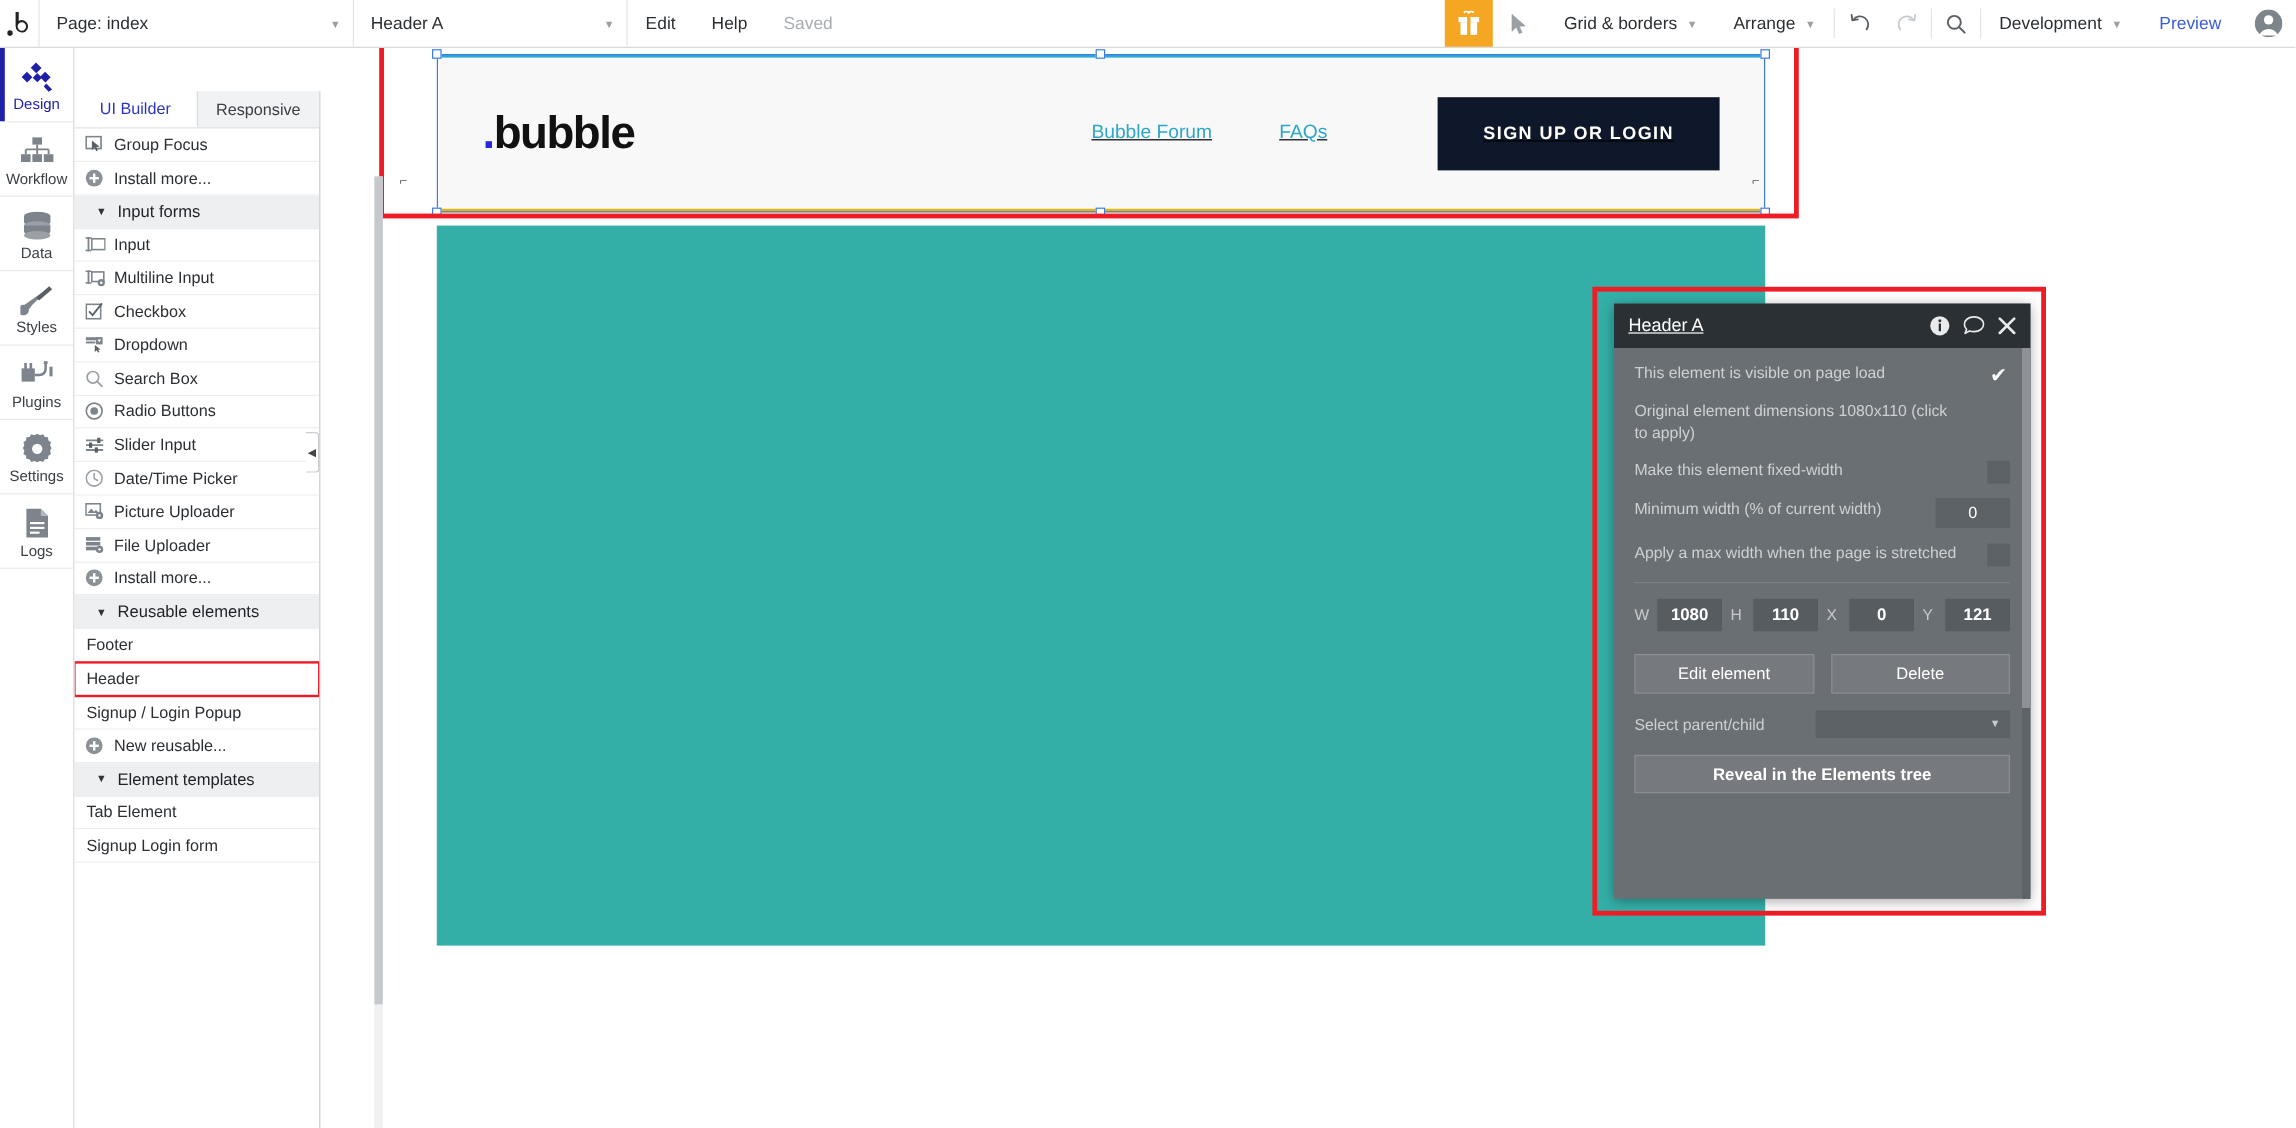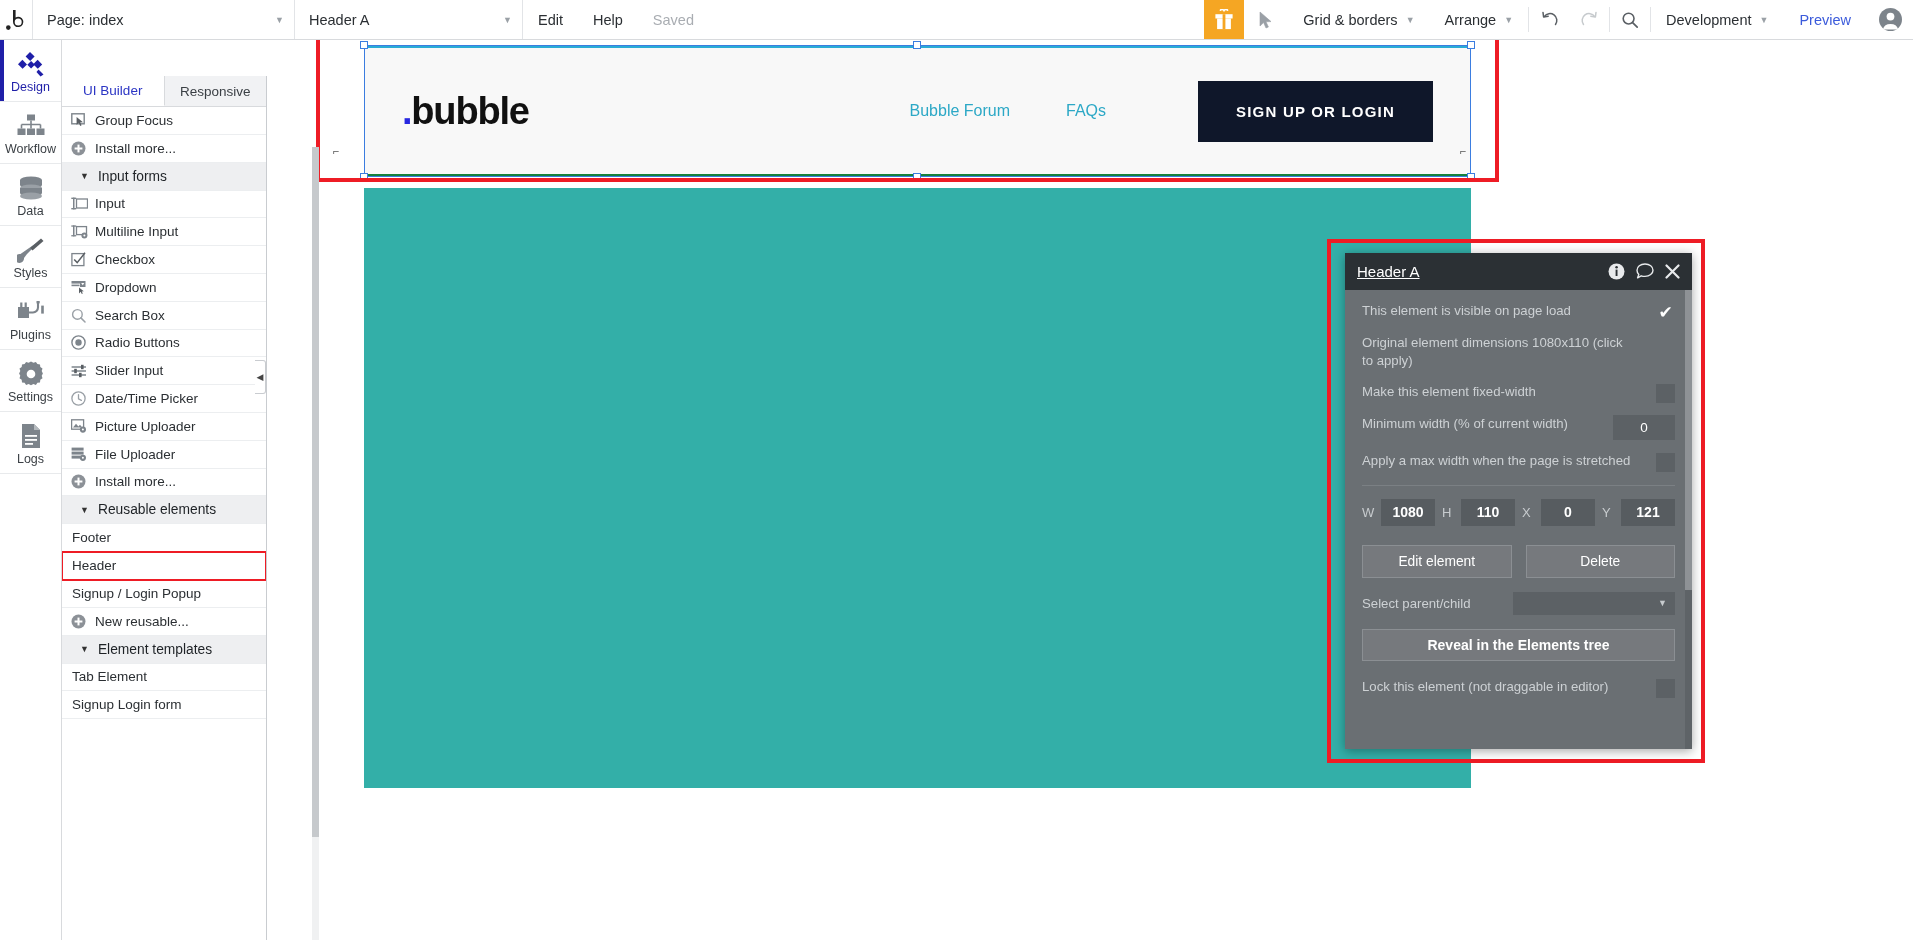--- a/index.html
+++ b/index.html
@@ -119,28 +119,28 @@
   
   .canvas {
     position: absolute; top: 40px; left: 267px; right: 0; bottom: 0;
     background: #fff; overflow: hidden;
   }
   .page-area {
     position: absolute; left: 97px; top: 0; width: 1107px; height: 900px;
   }
   .hdr-strip {
     position: absolute; left: 0; top: 5px; width: 1107px; height: 132px;
-    background: #f8f8f8; border-top: 3px solid #29abd6; border-bottom: 3px solid #15803d;
+    background: #f8f8f8; border-top: 3px solid #29abd6; border-bottom: 3px solid #eab308;
     display: flex; align-items: center; padding: 0 38px;
   }
   .logo {
     font-size: 38px; font-weight: bold; color: #111; letter-spacing: -1.2px;
   }
   .logo .dot { color: #2727e0; }
-  .hdr-nav { margin-left: auto; display: flex; align-items: center; gap: 56px; }
+  .hdr-nav { margin-left: auto; display: flex; align-items: center; gap: 56px; text-decoration: underline; }
   .hdr-link { font-size: 16px; color: #2ca8c6; cursor: pointer; }
   .hdr-cta {
     background: #0f172a; color: #fff; font-size: 15px; font-weight: bold;
     letter-spacing: 1.2px; padding: 22px 38px; cursor: pointer;
     margin-left: 36px;
   }
   .sel-outline {
     position: absolute; left: 0; top: 5px; width: 1107px; height: 132px;
     border: 1px solid #3b7de0; pointer-events: none;
   }
@@ -741,24 +741,20 @@
 
           <div class="selrow">
             <span class="lbl">Select parent/child</span>
             <span class="seldd">
               <span>▼</span>
             </span>
           </div>
 
           <div class="wide-btn">Reveal in the Elements tree</div>
 
-          <div class="prow2" style="padding-top:17px;">
-            <span class="lbl">Lock this element (not draggable in editor)</span>
-            <span class="chk"></span>
-          </div>
         </div>
 
         <div class="scrollbar">
           <div class="thumb"></div>
         </div>
       </div>
     </div>
   </div>
 </div>
 

